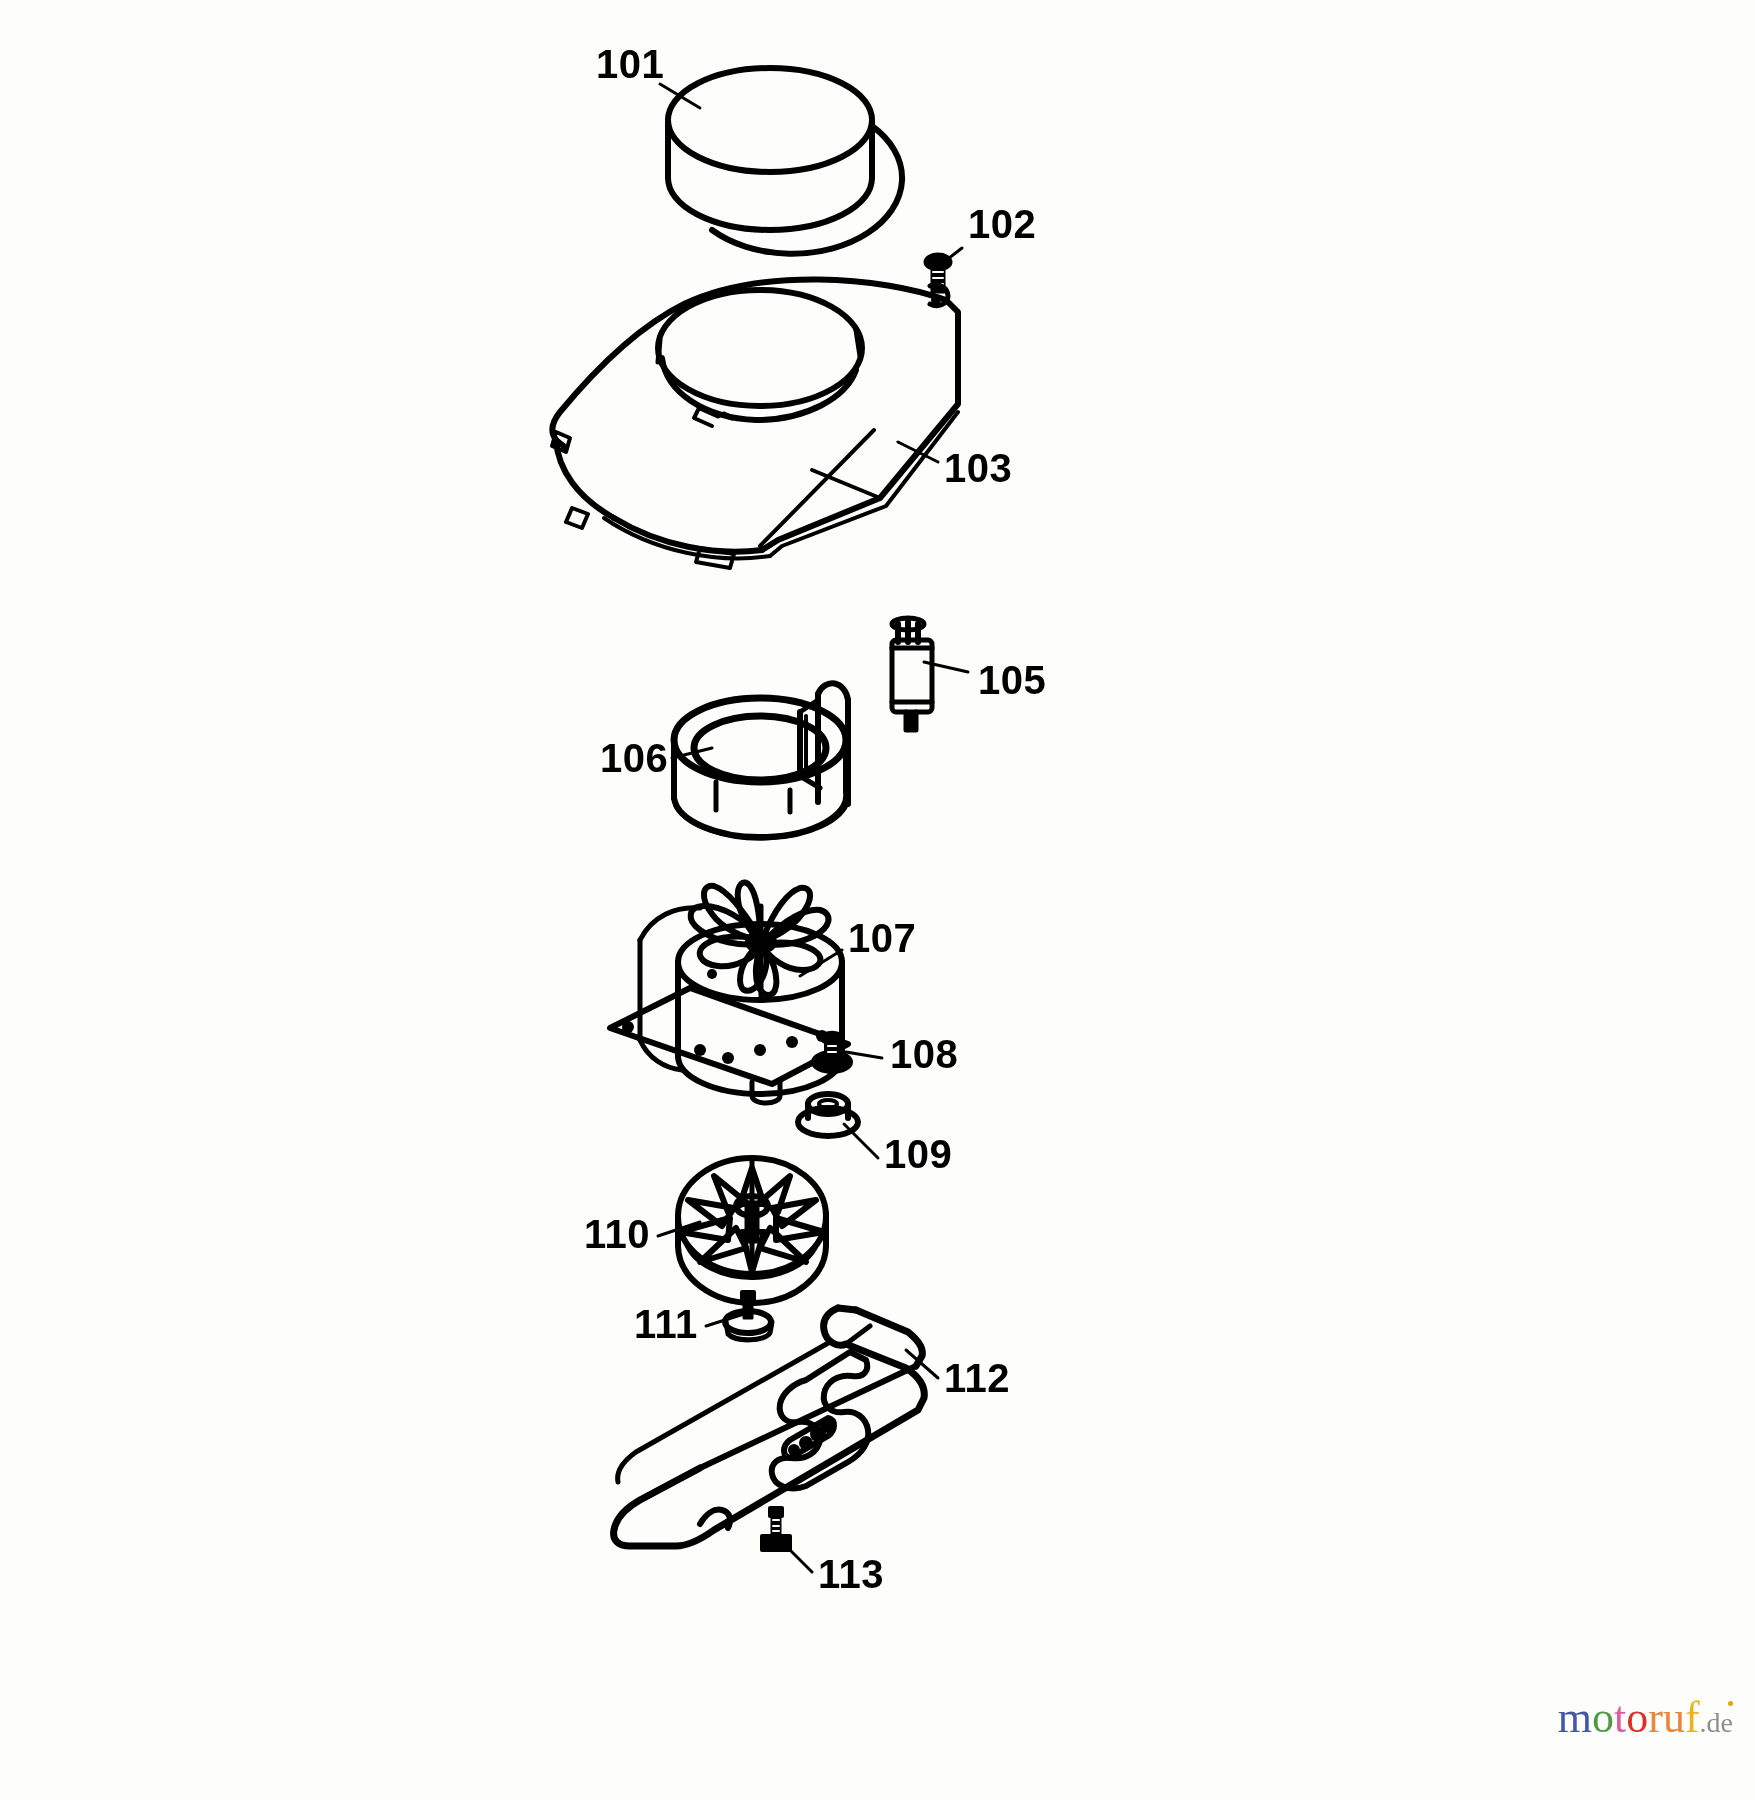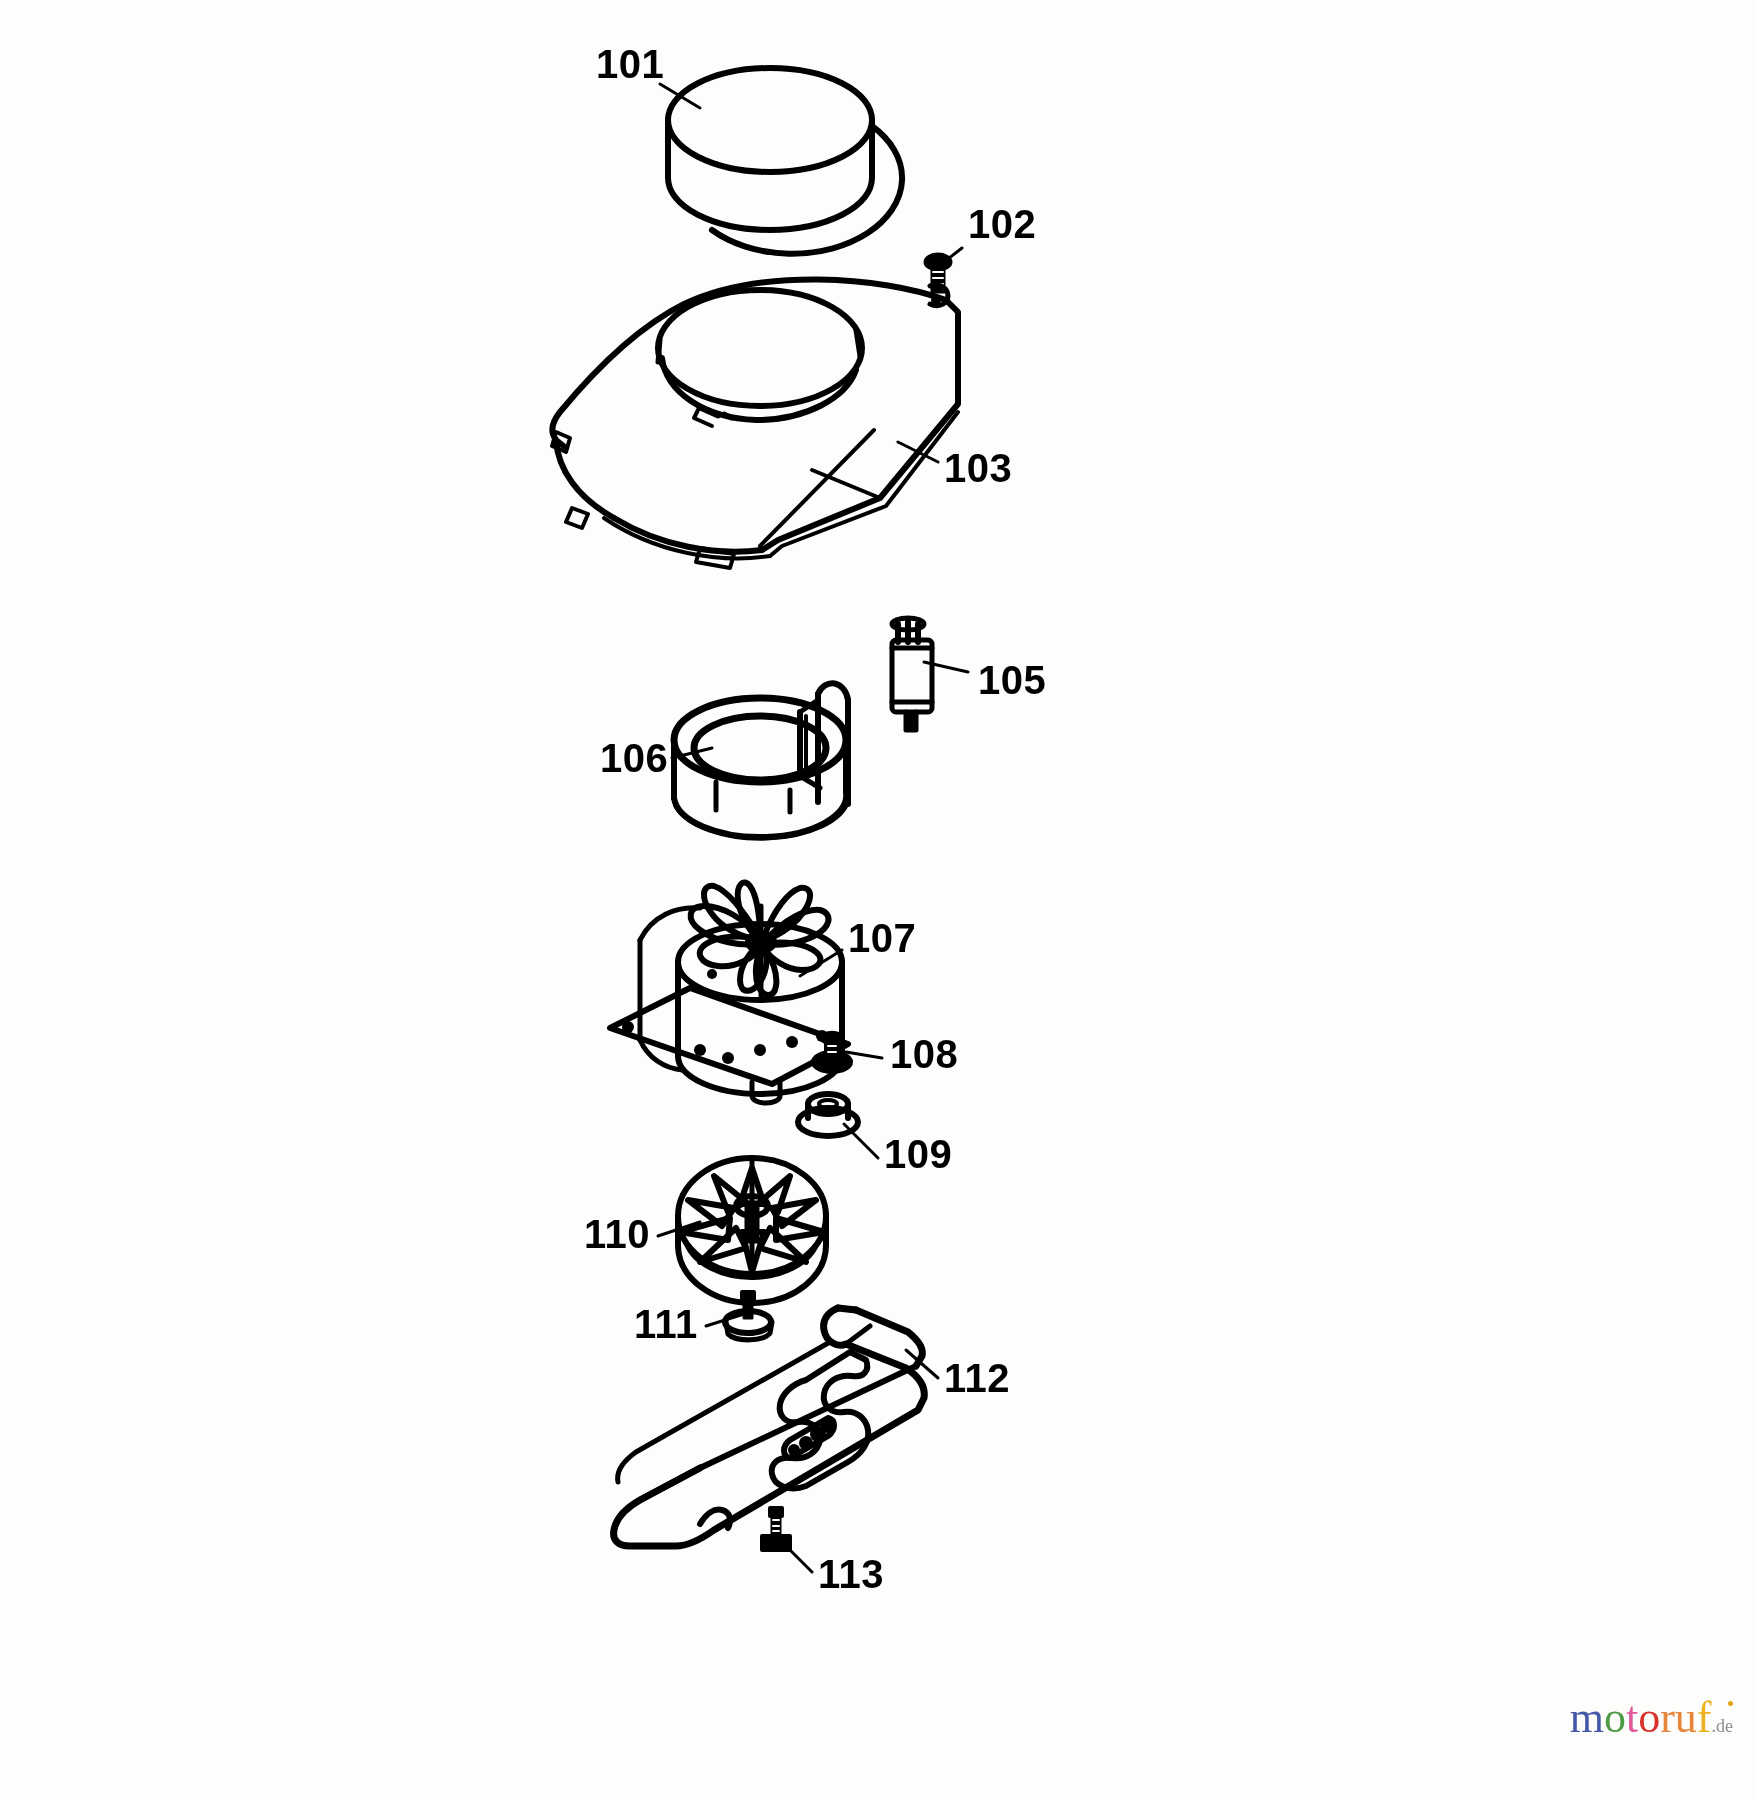--- a/index.html
+++ b/index.html
@@ -36,21 +36,21 @@
     right: 22px;
     bottom: 12px;
     font-family: "Liberation Serif", serif;
     font-size: 44px;
     line-height: 1;
     white-space: nowrap;
     user-select: none;
   }
   .wm span { display: inline-block; }
   .wm .suffix {
-    font-size: 18px;
+    font-size: 28px;
     color: #8d8d8d;
     vertical-align: baseline;
   }
   .wm-dot {
     position: absolute;
     right: 22px;
     bottom: 46px;
     width: 5px;
     height: 5px;
     border-radius: 50%;

